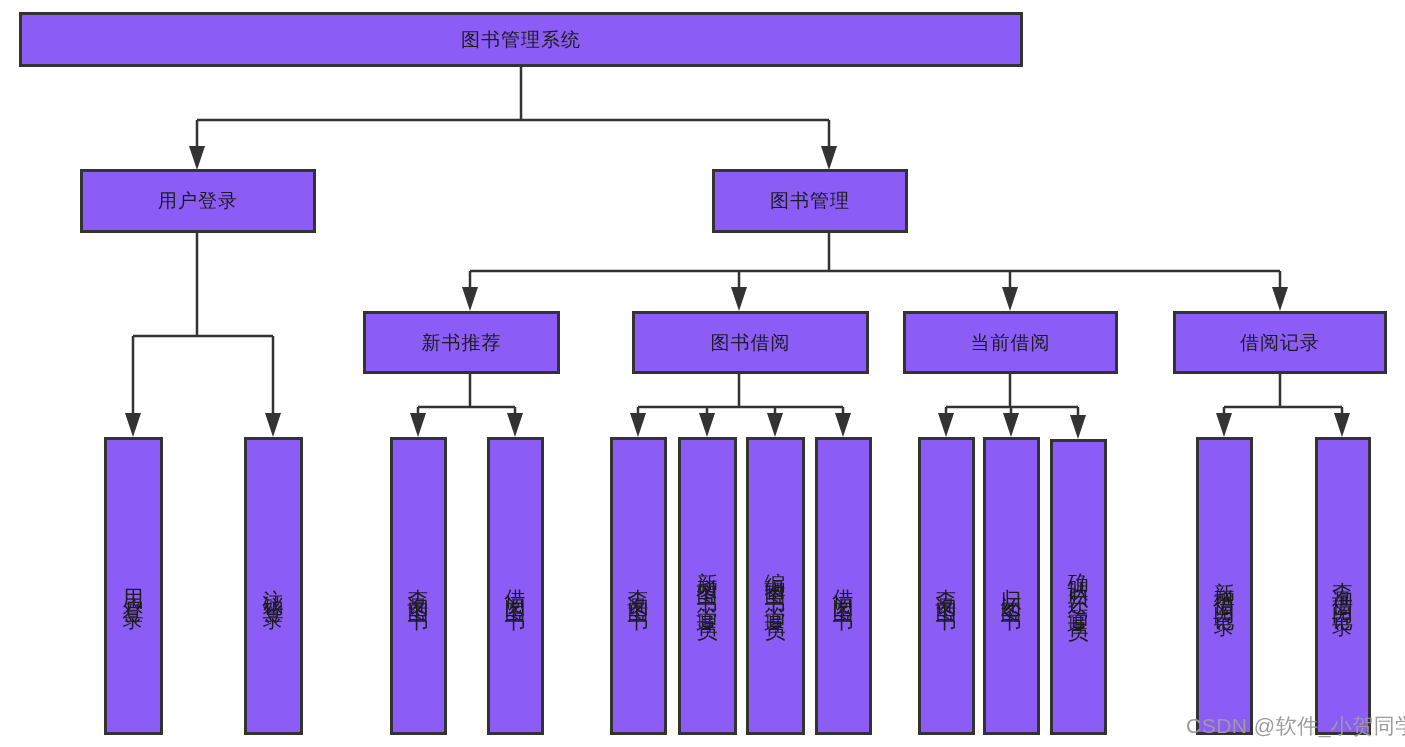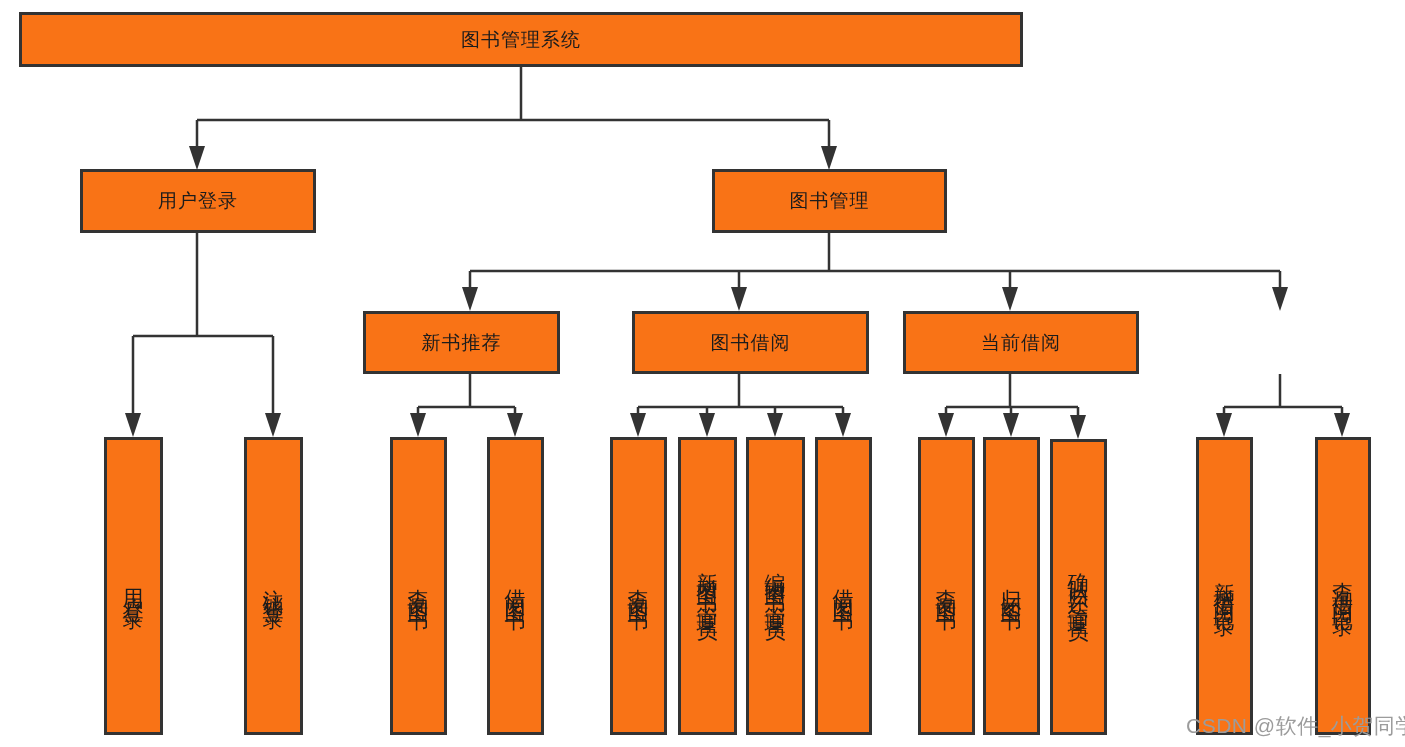--- a/index.html
+++ b/index.html
@@ -4,21 +4,21 @@
 <style>
   * { margin:0; padding:0; box-sizing:border-box; }
   html,body { background:#ffffff; }
   body { font-family:"Liberation Sans","DejaVu Sans",sans-serif; }
   .canvas {
     position:relative; width:1405px; height:747px;
     background:#ffffff; overflow:hidden;
   }
   .lines { position:absolute; left:0; top:0; z-index:0; }
   .node {
-    position:absolute; background:#f97316; border:3px solid #333333;
+    position:absolute; background:#8b5cf6; border:3px solid #333333;
     color:#1c1c1c; display:flex; align-items:center; justify-content:center;
     z-index:1;
   }
   .hnode span { font-size:19px; letter-spacing:1px; white-space:nowrap; }
   .vnode span {
     writing-mode:vertical-lr; text-orientation:mixed;
     font-size:21px; letter-spacing:7px; line-height:1.2; white-space:nowrap;
   }
   .watermark {
     position:absolute; left:1186px; top:712px; z-index:2;
@@ -70,32 +70,35 @@
     </g>
   </svg>
 
   <div class="node hnode" style="left:19px; top:12px; width:1004px; height:55px">
     <span>图书管理系统</span>
   </div>
 
   <div class="node hnode" style="left:80px; top:169px; width:236px; height:64px">
     <span>用户登录</span>
   </div>
-  <div class="node hnode" style="left:712px; top:169px; width:235px; height:64px">
+  <div class="node hnode" style="left:712px; top:169px; width:196px; height:64px">
     <span>图书管理</span>
   </div>
 
   <div class="node hnode" style="left:363px; top:311px; width:197px; height:63px">
     <span>新书推荐</span>
   </div>
   <div class="node hnode" style="left:632px; top:311px; width:237px; height:63px">
     <span>图书借阅</span>
   </div>
-  <div class="node hnode" style="left:903px; top:311px; width:236px; height:63px">
+  <div class="node hnode" style="left:903px; top:311px; width:215px; height:63px">
     <span>当前借阅</span>
+  </div>
+  <div class="node hnode" style="left:1173px; top:311px; width:214px; height:63px">
+    <span>借阅记录</span>
   </div>
 
   <div class="node vnode" style="left:104px; top:437px; width:59px; height:298px">
     <span>用户登录</span>
   </div>
   <div class="node vnode" style="left:244px; top:437px; width:59px; height:298px">
     <span>注销登录</span>
   </div>
 
   <div class="node vnode" style="left:390px; top:437px; width:57px; height:298px">

